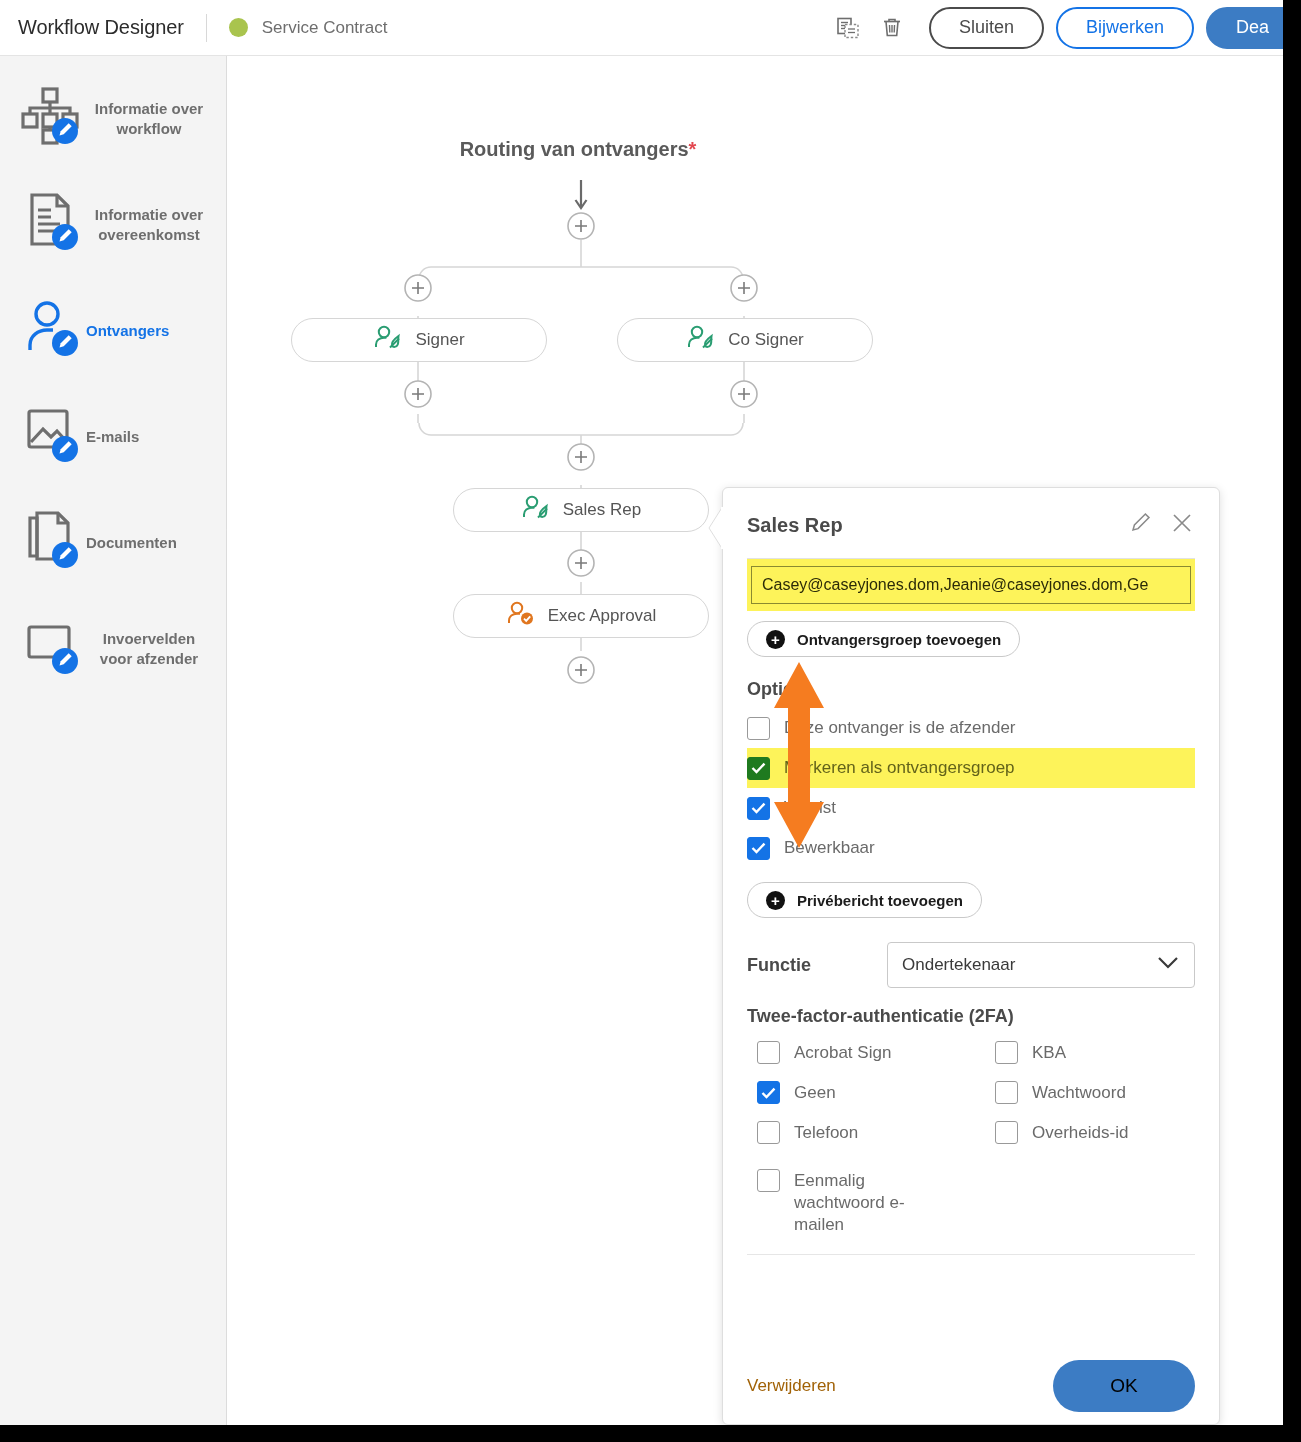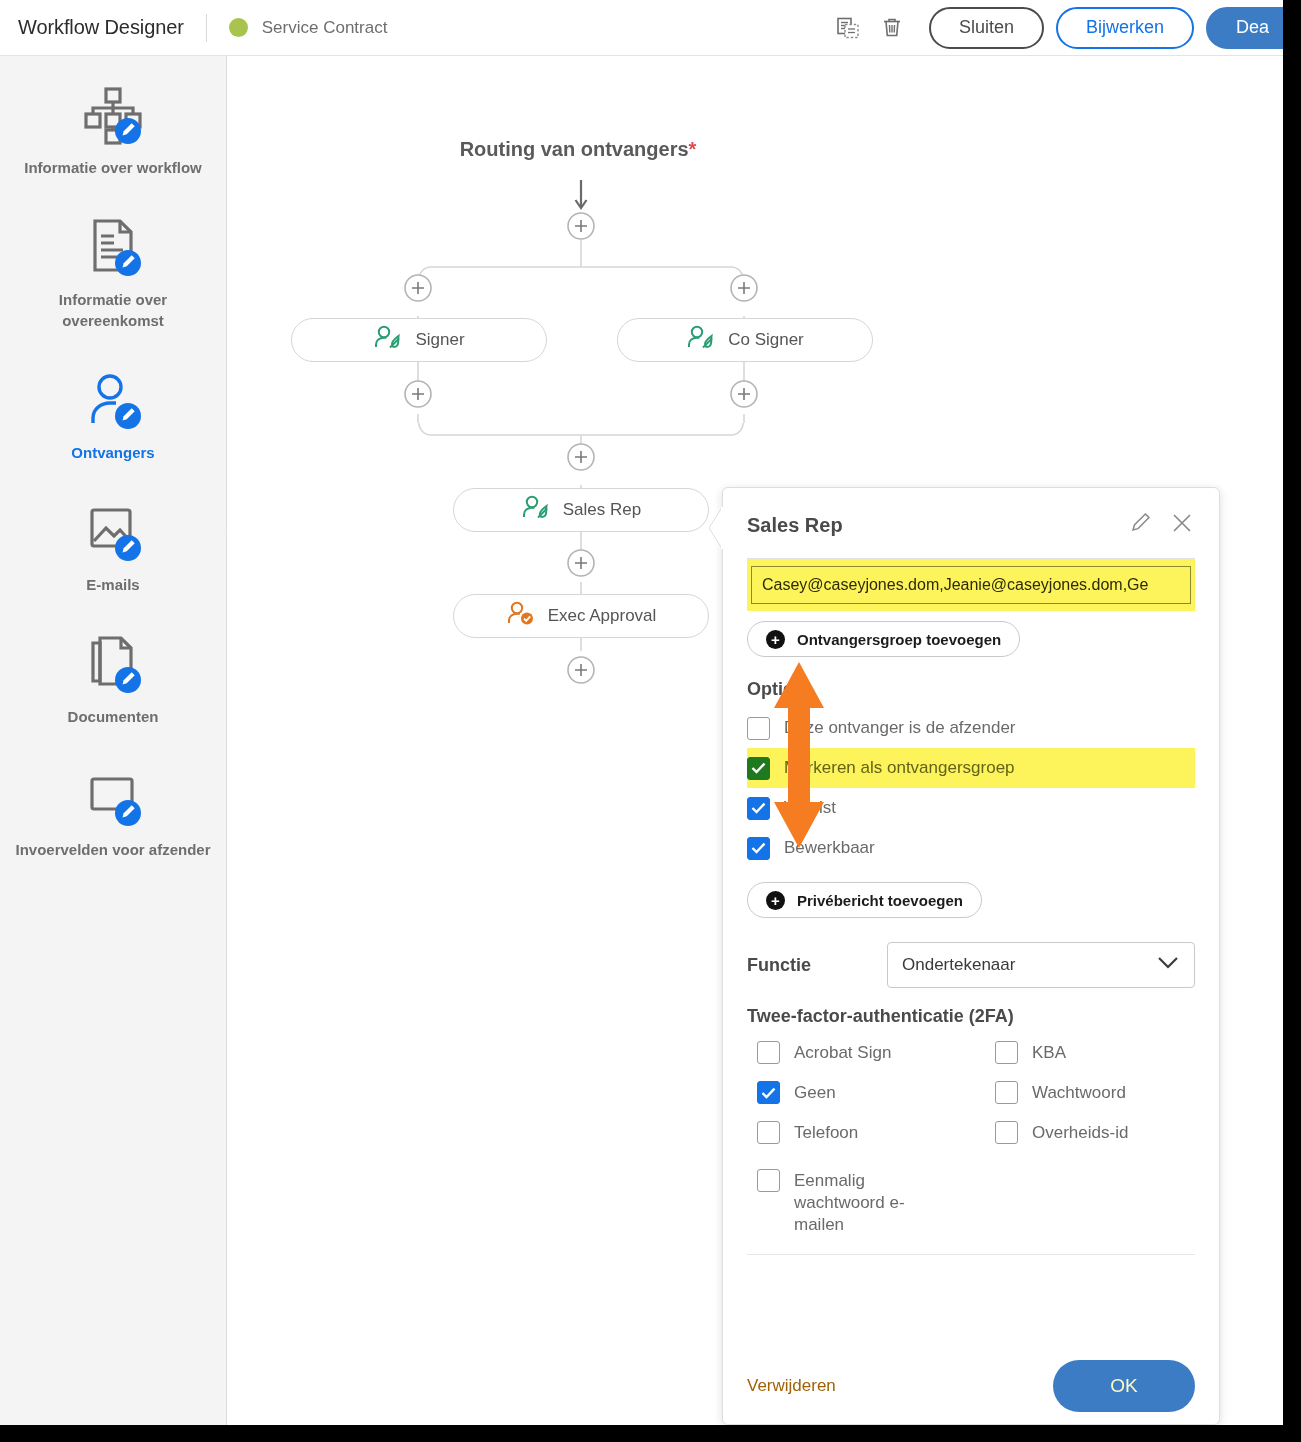--- a/index.html
+++ b/index.html
@@ -40,21 +40,21 @@
   .pill.outline-blue{border:2px solid #1473e6;color:#1473e6;background:#fff;}
   .pill.primary{background:#3c7cc4;color:#fff;border:2px solid #3c7cc4;
     margin-right:-30px;padding-right:42px;}
 
   
   .rail{
     position:absolute;left:0;top:56px;width:226px;height:1369px;
     background:#f4f4f4;border-right:1px solid #dcdcdc;
   }
   .rail-item{
-    display:flex;flex-direction:column;align-items:center;justify-content:flex-start;
+    display:flex;flex-direction:row;align-items:center;justify-content:flex-start;
     padding:24px 14px 10px 14px;cursor:pointer;text-align:center;
   }
   .rail-icon{height:72px;display:flex;align-items:center;justify-content:center;}
   .rail-label{
     margin-top:6px;font-size:15px;font-weight:bold;color:#6e6e6e;line-height:1.35;
   }
   .rail-item.active .rail-label{color:#1473e6;}
   .rail-notch{
     position:absolute;left:225px;top:443px;width:18px;height:62px;
   }
@@ -141,21 +141,21 @@
   .tfa-item .opt-label{line-height:1.3;padding-top:1px;}
   .tfa-wrap{width:118px;}
   .panel-hr{height:1px;background:#e6e6e6;margin:12px 24px 0 24px;}
   .panel-foot{
     position:absolute;left:0;right:0;bottom:0;height:76px;display:flex;align-items:center;
     padding:0 24px;box-sizing:border-box;
   }
   .link-del{font-size:17px;color:#a16207;cursor:pointer;}
   .ok-btn{
     margin-left:auto;width:142px;height:52px;border-radius:26px;background:#3c7cc4;
-    color:#fef9c3;font-size:19px;display:flex;align-items:center;justify-content:center;
+    color:#000000;font-size:19px;display:flex;align-items:center;justify-content:center;
     cursor:pointer;
   }
 
   
   .anno-arrow{position:absolute;left:770px;top:660px;pointer-events:none;}
 </style>
 </head>
 <body>
 
 <div class="viewport">

